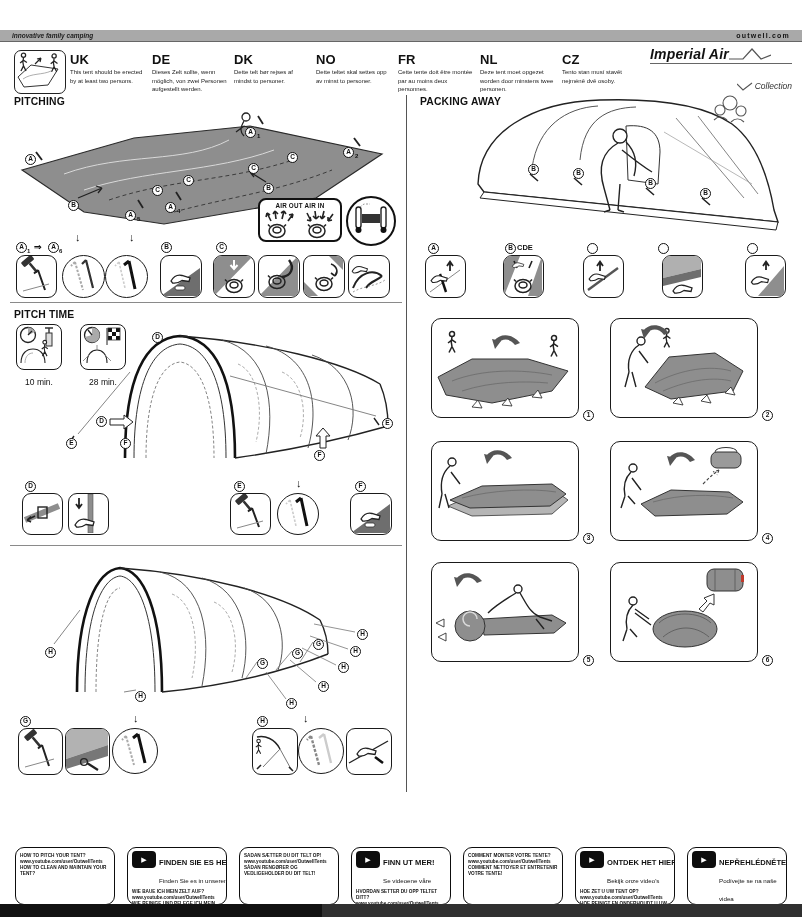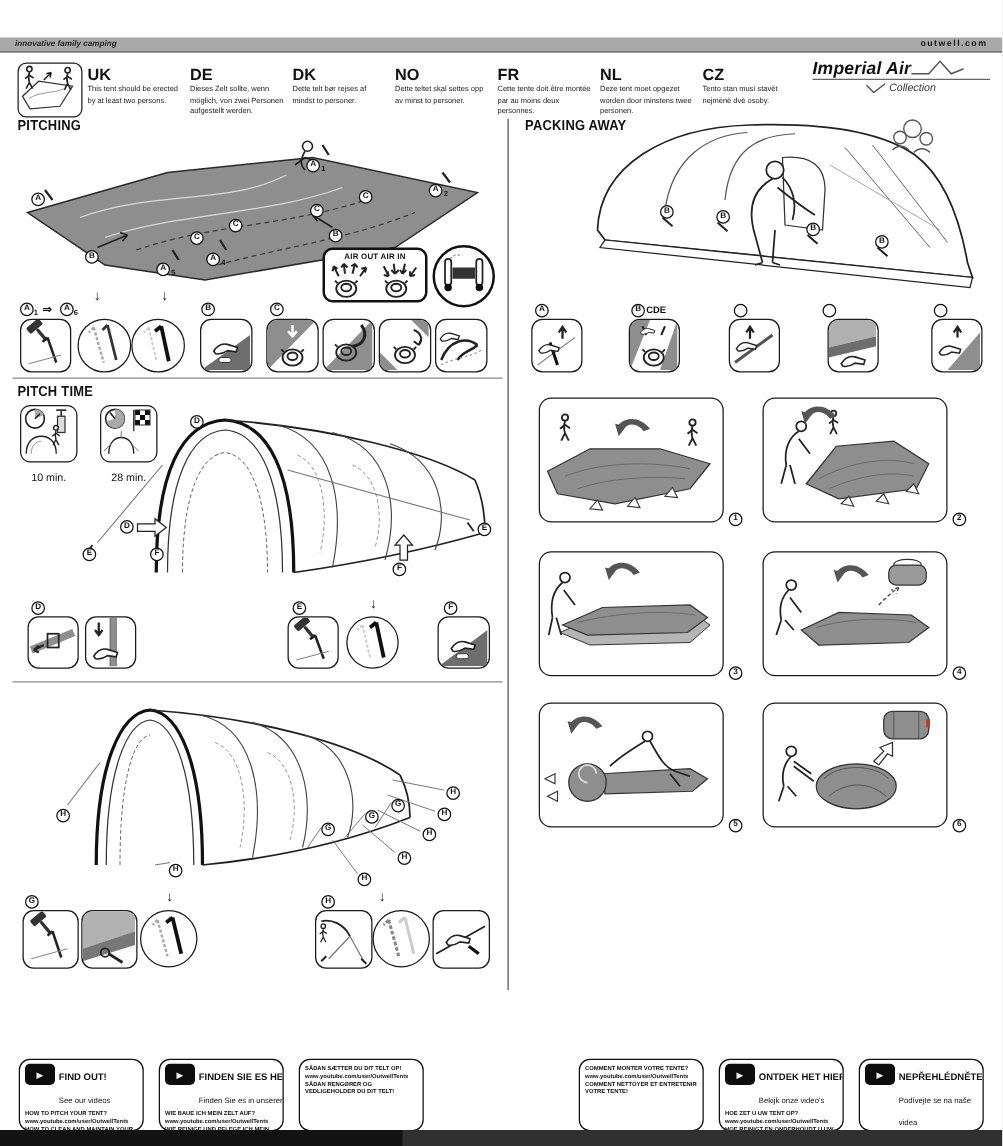--- a/index.html
+++ b/index.html
@@ -128,21 +128,21 @@
     </div>
 
   <div class="abs ia">
     <div style="display:flex;align-items:flex-end">
       <span class="ia-name">Imperial Air</span>
       <svg width="42" height="16">
           <polyline points="0,13 14,13 23,3 32,13 42,9" stroke="#555" fill="none" stroke-width="1.2"></polyline>
         </svg>
     </div>
     <div style="height:1px;background:#666;margin-top:1px"></div>
-    <div style="display:flex;justify-content:center;align-items:center;gap:2px;margin-top:1px">
+    <div style="display:flex;justify-content:flex-end;align-items:center;gap:2px;margin-top:17px">
       <svg width="16" height="9">
           <polyline points="0,2 6,8 15,1" stroke="#555" fill="none" stroke-width="1.1"></polyline>
         </svg>
       <span class="ia-sub">Collection</span>
     </div>
   </div>
 
   <div class="abs vdiv"></div>
 
   <div class="abs hdg" style="left:14px;top:95px">PITCHING</div>
@@ -695,27 +695,20 @@
       <polygon points="88,46 96,38 93,35 103,31 103,42 99,40 92,49" fill="#fff" stroke="#333" stroke-width="1"></polygon>
       <g stroke="#222" fill="#fff" stroke-width="1.4">
         <circle cx="22" cy="38" r="4"></circle>
         <path d="M22,42 C16,48 14,56 16,66 M16,66 L12,78 M19,66 L26,74 M24,46 L38,56 M24,50 L40,62" fill="none"></path>
       </g>
     </svg>
   </div>
   <span class="pnum" style="left:762px;top:655px">6</span>
 
   <div class="fbox" style="left:15px;top:847px">
-    <div class="fhead">
-        <span class="yt">
-          <span>▶</span>
-        </span>
-      <span><span class="fh1">FIND OUT!</span><br>
-      <span class="fh2">See our videos</span></span>
-      </div>
     <div class="fls">
         <div>HOW TO PITCH YOUR TENT?</div>
         <div>www.youtube.com/user/OutwellTents</div>
         <div>HOW TO CLEAN AND MAINTAIN YOUR TENT?</div>
       </div>
   </div>
   <div class="fbox" style="left:127px;top:847px">
     <div class="fhead">
         <span class="yt">
           <span>▶</span>
@@ -729,20 +722,33 @@
         <div>WIE REINIGE UND PFLEGE ICH MEIN ZELT?</div>
       </div>
   </div>
   <div class="fbox" style="left:239px;top:847px">
     <div class="fls">
         <div>SÅDAN SÆTTER DU DIT TELT OP!</div>
         <div>www.youtube.com/user/OutwellTents</div>
         <div>SÅDAN RENGØRER OG VEDLIGEHOLDER DU DIT TELT!</div>
       </div>
   </div>
+  <div class="fbox" style="left:351px;top:847px">
+    <div class="fhead">
+        <span class="yt">
+          <span>▶</span>
+        </span>
+      <span><span class="fh1">FINN UT MER!</span><br>
+      <span class="fh2">Se videoene våre</span></span>
+      </div>
+    <div class="fls">
+        <div>HVORDAN SETTER DU OPP TELTET DITT?</div>
+        <div>www.youtube.com/user/OutwellTents</div>
+      </div>
+  </div>
   <div class="fbox" style="left:463px;top:847px">
     <div class="fls">
         <div>COMMENT MONTER VOTRE TENTE?</div>
         <div>www.youtube.com/user/OutwellTents</div>
         <div>COMMENT NETTOYER ET ENTRETENIR VOTRE TENTE!</div>
       </div>
   </div>
   <div class="fbox" style="left:575px;top:847px">
     <div class="fhead">
         <span class="yt">

